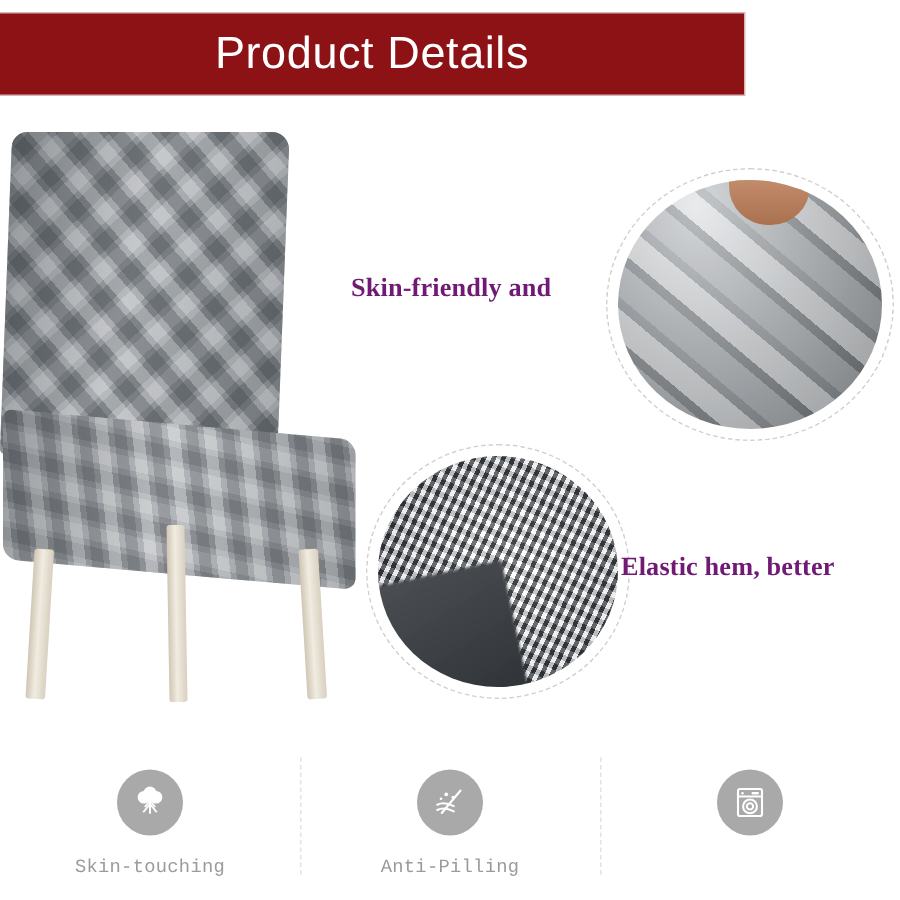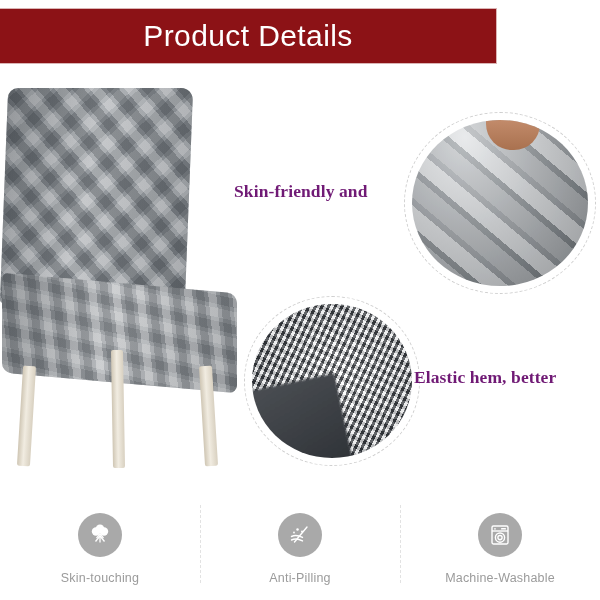--- a/index.html
+++ b/index.html
@@ -136,21 +136,21 @@
   .caption {
     position:absolute; font-size:17.5px; font-weight:700; color:#701a75;
     line-height:1.95; letter-spacing:0.1px;font-family:Liberation Serif, serif;
   }
   #caption-skin { left:234px; top:174px; width:175px; }
   #caption-hem  { left:414px; top:320px; width:185px;margin-top:40px; }
 
   
   .features {
     position:absolute; left:0; top:505px; width:600px; height:95px;
-    display:flex; align-items:flex-start;
+    display:flex; align-items:flex-start;font-family:Liberation Mono, monospace;
   }
   .feature {
     flex:1; display:flex; flex-direction:column; align-items:center;
     position:relative; padding-top:8px;
   }
   .feature + .feature:before {
     content:""; position:absolute; left:0; top:0; width:0;
     height:78px; border-left:1.5px dashed #e2e2e2;
   }
   .feature-icon {
@@ -251,16 +251,15 @@
           <line x1="5" y1="9" x2="21" y2="9"></line>
           <circle cx="13" cy="15.6" r="4.6"></circle>
           <circle cx="13" cy="15.6" r="2.1"></circle>
         </g>
         <g fill="#ffffff">
           <rect x="14" y="6" width="5" height="1.6" rx="0.7"></rect>
           <circle cx="8" cy="6.8" r="0.85"></circle>
         </g>
       </svg>
     </div>
-    <div class="feature-label">Machine-Washable</div>
   </div>
 
 </div>
 
 </body></html>

